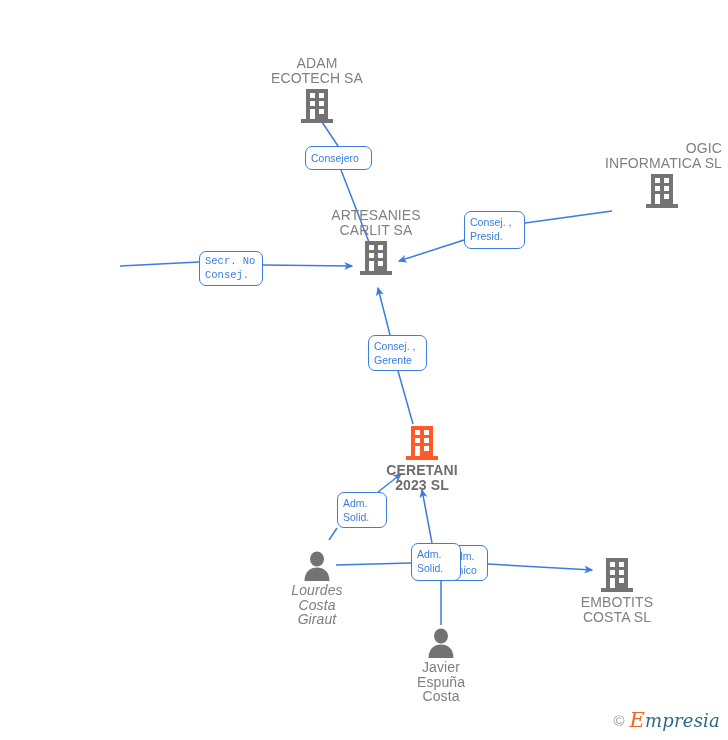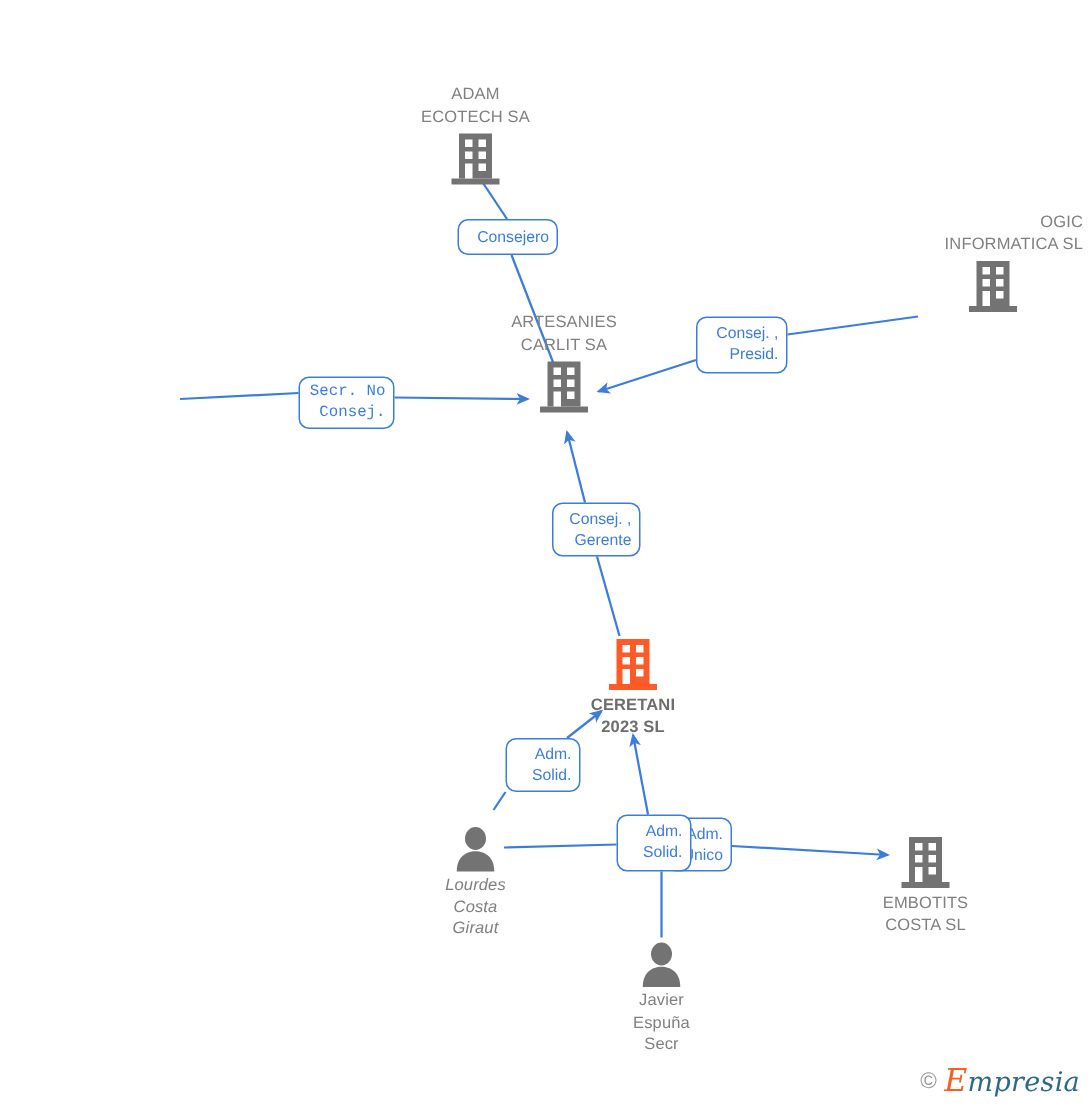--- a/index.html
+++ b/index.html
@@ -29,21 +29,21 @@
     width: 120px;
     margin-left: -60px;
     text-align: center;
     z-index: 3;
   }
   .node .icon {
     display: block;
     margin: 0 auto;
   }
   .node-label {
-    font-size: 11px;
+    font-size: 14px;
     line-height: 14.5px;
     color: #808080;
     letter-spacing: 0.1px;
     white-space: pre-line;
   }
   .node-label.above {
     margin-bottom: 2px;
   }
   .node-label.below {
     margin-top: 1px;
@@ -53,21 +53,21 @@
     font-weight: bold;
   }
   .edge-label {
     position: absolute;
     background: #ffffff;
     border: 1.4px solid #3b7ddd;
     border-radius: 7px;
     color: #3b7ddd;
     font-size: 10.5px;
     line-height: 14px;
-    text-align: right;
+    text-align: left;
     padding: 3px 5px 4px 5px;
     white-space: pre-line;
     box-sizing: border-box;
     z-index: 5;
   }
   .watermark {
     position: absolute;
     right: 8px;
     bottom: 8px;
     display: flex;
@@ -198,21 +198,21 @@
 Giraut</div>
   </div>
 
   <div class="node" style="left:441px; top:627px;">
     <svg class="icon" width="32" height="32" viewBox="0 0 32 32">
       <ellipse cx="16" cy="9" rx="7" ry="7.6" fill="#737373"></ellipse>
       <path d="M 3.5 31 C 3.5 21.5 9.5 17.5 16 17.5 C 22.5 17.5 28.5 21.5 28.5 31 Z" fill="#737373"></path>
     </svg>
     <div class="node-label below">Javier
 Espuña
-Secr</div>
+Costa</div>
   </div>
 
   <div class="node" style="left:617px; top:556px;">
     <svg class="icon" width="34" height="38" viewBox="0 0 34 38">
       <rect x="6" y="2" width="22" height="30" fill="#737373"></rect>
       <rect x="1" y="32" width="32" height="4" fill="#737373"></rect>
       <rect x="10" y="6" width="5" height="5" fill="#ffffff"></rect>
       <rect x="19" y="6" width="5" height="5" fill="#ffffff"></rect>
       <rect x="10" y="14" width="5" height="5" fill="#ffffff"></rect>
       <rect x="19" y="14" width="5" height="5" fill="#ffffff"></rect>

